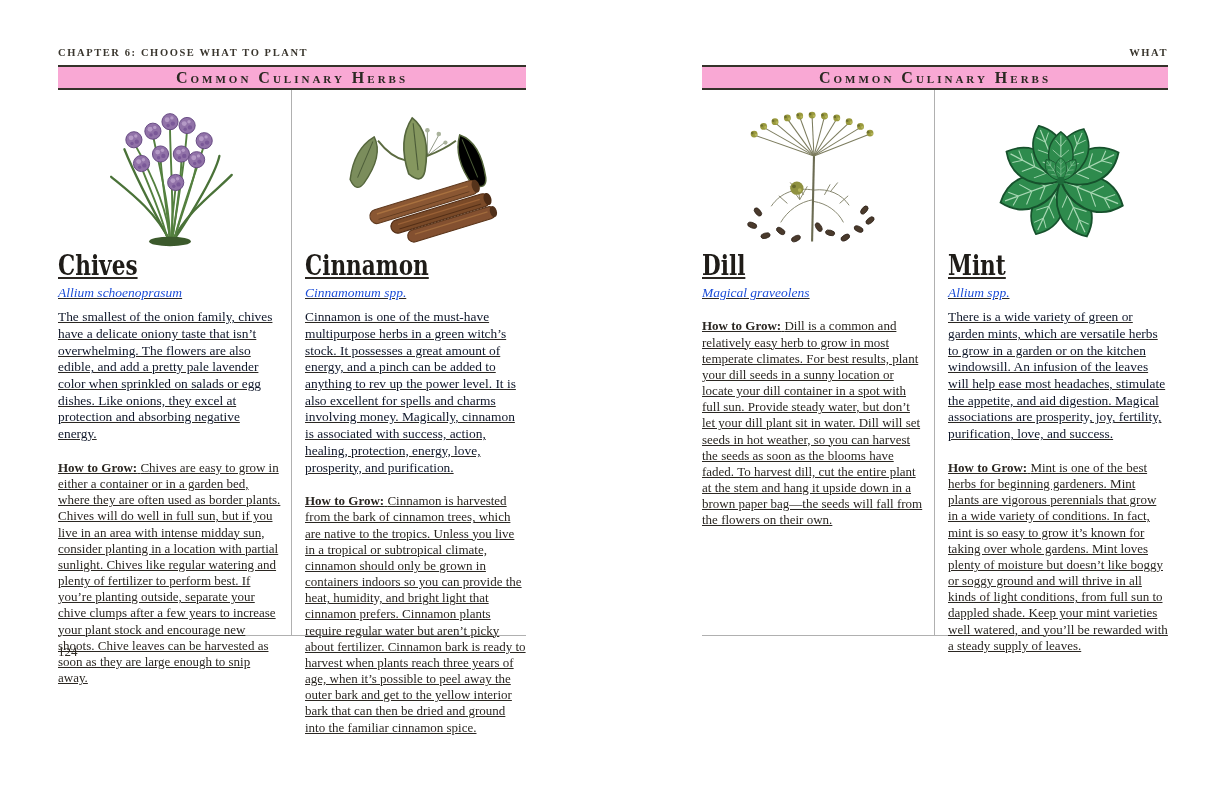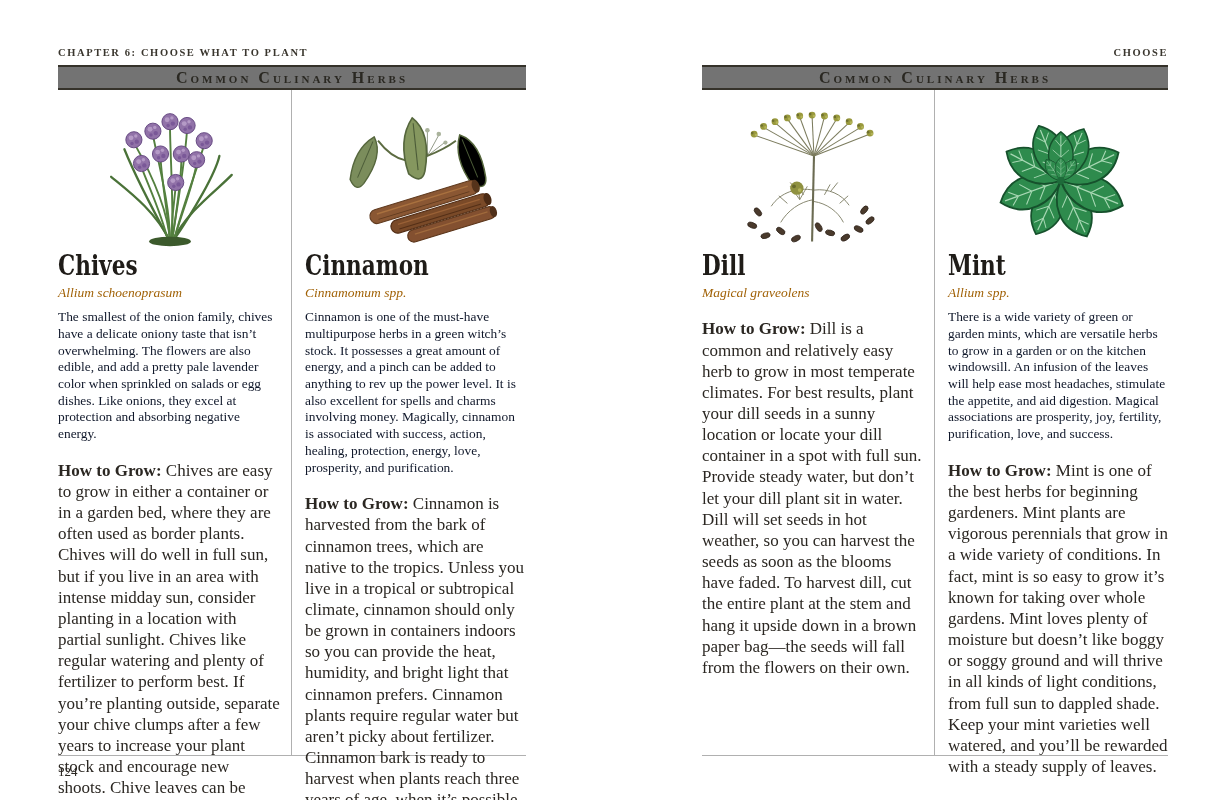--- a/index.html
+++ b/index.html
@@ -12,45 +12,45 @@
   .page-left  { left:58px;  width:468px; }
   .page-right { left:702px; width:466px; }
 
   .running-head {
     margin-top:38px; height:16px; font-size:10.5px; letter-spacing:1.6px;
     color:#3a362e; font-weight:bold; display:flex; align-items:flex-end;
   }
   .running-head.align-right { justify-content:flex-end; }
 
   .banner {
-    margin-top:7px; height:25px; background:#737373;
+    margin-top:7px; height:25px; background:#f9a8d4;
     border-top:2px solid #35322a; border-bottom:2px solid #35322a;
     display:flex; align-items:center; justify-content:center;
   }
   .banner-text {
     font-variant:small-caps; font-weight:bold; font-size:16px;
     letter-spacing:3px; color:#2a2822;
   }
 
-  .columns { display:flex; height:666px; border-bottom:1px solid #b0b0b0; }
+  .columns { display:flex; height:546px; border-bottom:1px solid #b0b0b0;text-decoration:underline; }
   .column { width:50%; }
   .column.first  { padding-right:10px; border-right:1px solid #b0b0b0; }
   .column.second { padding-left:13px; }
 
   .illus { height:160px; display:flex; align-items:center; justify-content:center; padding-top:6px; }
   .illus svg { display:block; }
 
   .herb-name {
     font-family:"DejaVu Serif", serif; font-size:27px; font-weight:600;
     color:#1f1c18; transform:scaleX(0.8); transform-origin:0 100%;
     margin-top:2px; line-height:1.05; white-space:nowrap;
   }
-  .latin { font-style:italic; font-size:13.5px; margin:5px 0 8px 0; color:#a16207; }
+  .latin { font-style:italic; font-size:13.5px; margin:5px 0 8px 0; color:#1d4ed8; }
   .body-text { font-size:13.4px; line-height:1.245; color:#0f172a; }
-  .grow-text { font-size:17px; line-height:1.245; color:#2b2722; margin-top:17px; }
+  .grow-text { font-size:13px; line-height:1.245; color:#2b2722; margin-top:17px; }
   .grow-text strong { font-weight:bold; }
 
   .page-footer { padding-top:8px; font-size:13px; color:#2b2722; display:flex; }
   .page-footer.align-right { justify-content:flex-end; }
 </style>
 </head>
 <body>
 
 <div class="spread">
 
@@ -168,21 +168,21 @@
         <div class="herb-name">Cinnamon</div>
         <div class="latin">Cinnamomum spp.</div>
         <p class="body-text">Cinnamon is one of the must-have multipurpose herbs in a green witch’s stock. It possesses a great amount of energy, and a pinch can be added to anything to rev up the power level. It is also excellent for spells and charms involving money. Magically, cinnamon is associated with success, action, healing, protection, energy, love, prosperity, and purification.</p>
         <p class="grow-text"><strong>How to Grow:</strong> <span>Cinnamon is harvested from the bark of cinnamon trees, which are native to the tropics. Unless you live in a tropical or subtropical climate, cinnamon should only be grown in containers indoors so you can provide the heat, humidity, and bright light that cinnamon prefers. Cinnamon plants require regular water but aren’t picky about fertilizer. Cinnamon bark is ready to harvest when plants reach three years of age, when it’s possible to peel away the outer bark and get to the yellow interior bark that can then be dried and ground into the familiar cinnamon spice.</span></p>
       </div>
     </div>
     <div class="page-footer">124</div>
   </div>
 
   <div class="page page-right">
-    <div class="running-head align-right">CHOOSE</div>
+    <div class="running-head align-right">WHAT</div>
     <div class="banner">
       <span class="banner-text">Common Culinary Herbs</span>
     </div>
     <div class="columns">
 
       <div class="column first">
         <div class="illus">
           <svg width="205" height="152" viewBox="0 0 205 160" aria-hidden="true">
             <defs>
               <g id="dillseed">

